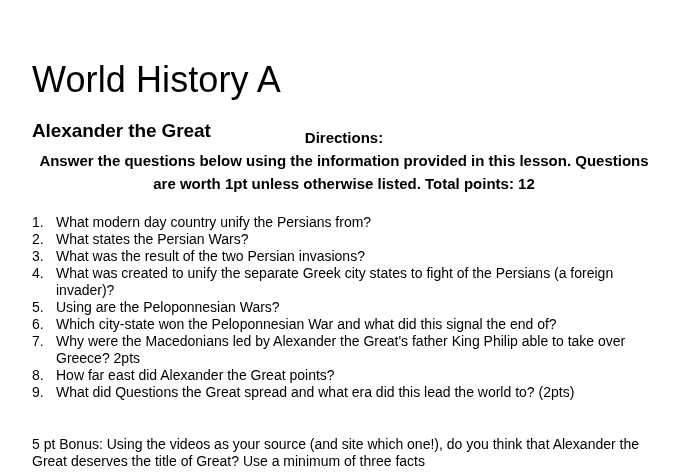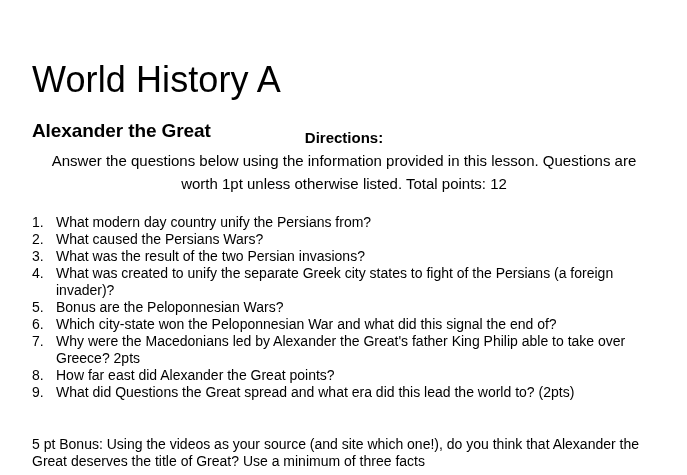--- a/index.html
+++ b/index.html
@@ -59,21 +59,21 @@
     text-align: center;
   }
   .directions-label {
     font-size: 15px;
     line-height: 20px;
     font-weight: 700;
   }
   .directions-body {
     font-size: 15px;
     line-height: 23px;
-    font-weight: 400;
+    font-weight: 700;
     margin-top: 1px;
   }
 
   
   .question-list {
     position: absolute;
     left: 32px;
     top: 182px;
     width: 622px;
     margin: 0;
@@ -123,33 +123,33 @@
     <div class="directions-body">Answer the questions below using the information provided in this lesson. Questions are worth 1pt unless otherwise listed. Total points: 12</div>
   </div>
 
   <ol class="question-list" id="question-list">
       <li class="question-item">
         <span class="question-number">1.</span>
         <span class="question-text">What modern day country unify the Persians from?</span>
       </li>
       <li class="question-item">
         <span class="question-number">2.</span>
-        <span class="question-text">What caused the Persians Wars?</span>
+        <span class="question-text">What states the Persian Wars?</span>
       </li>
       <li class="question-item">
         <span class="question-number">3.</span>
         <span class="question-text">What was the result of the two Persian invasions?</span>
       </li>
       <li class="question-item">
         <span class="question-number">4.</span>
         <span class="question-text">What was created to unify the separate Greek city states to fight of the Persians (a foreign invader)?</span>
       </li>
       <li class="question-item">
         <span class="question-number">5.</span>
-        <span class="question-text">Bonus are the Peloponnesian Wars?</span>
+        <span class="question-text">Using are the Peloponnesian Wars?</span>
       </li>
       <li class="question-item">
         <span class="question-number">6.</span>
         <span class="question-text">Which city-state won the Peloponnesian War and what did this signal the end of?</span>
       </li>
       <li class="question-item">
         <span class="question-number">7.</span>
         <span class="question-text">Why were the Macedonians led by Alexander the Great's father King Philip able to take over Greece? 2pts</span>
       </li>
       <li class="question-item">

